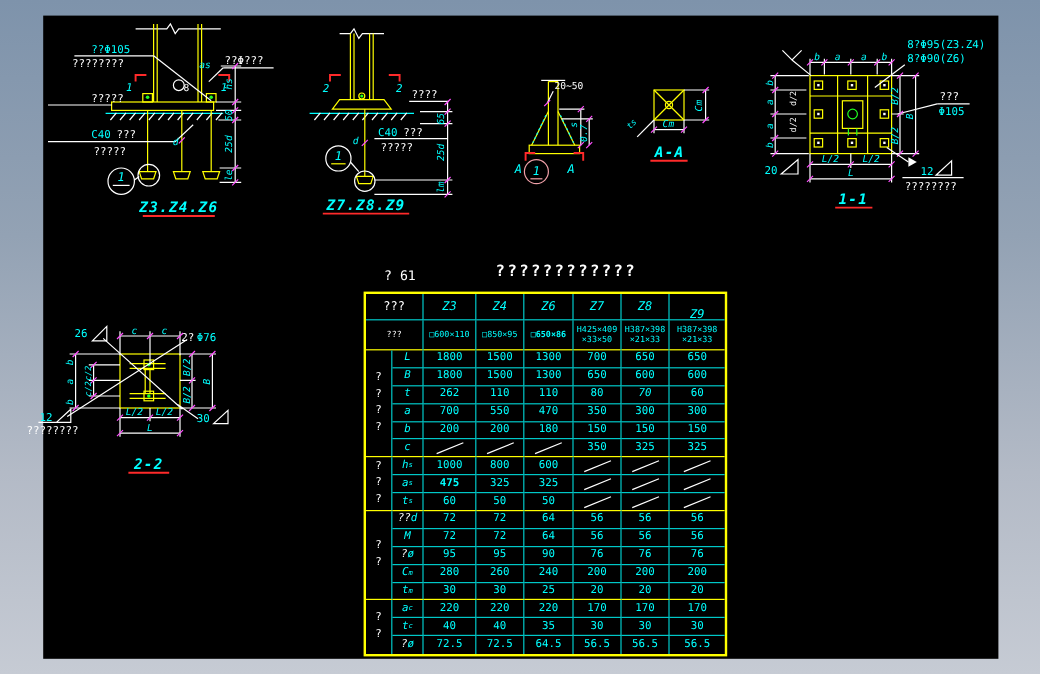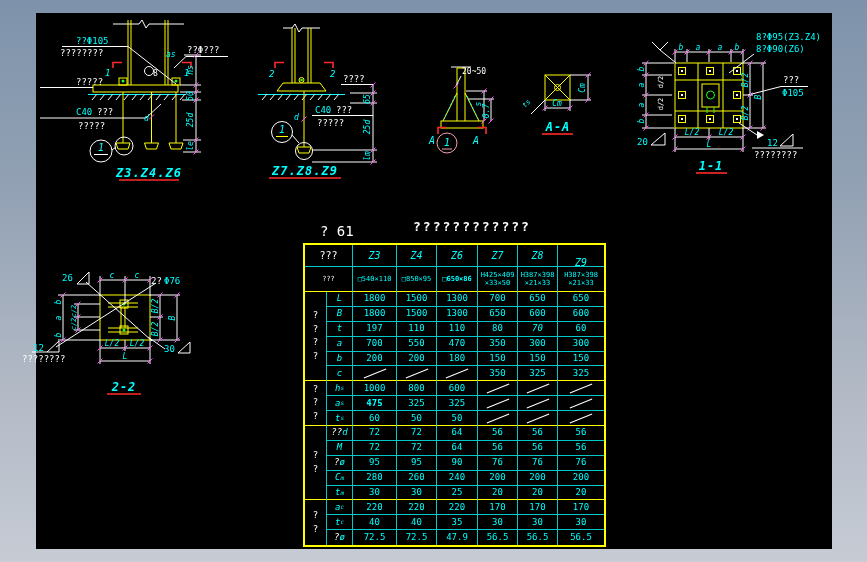--- a/index.html
+++ b/index.html
@@ -34,21 +34,21 @@
   #tbl .grpend{border-bottom:1px solid #ffff00}
   #tbl .lastrow{border-bottom:none}
   #tbl .h{font-size:10px}
   #tbl .tw{color:#ffffff}
   #tbl .g{color:#ffffff;white-space:pre-line;text-align:center;line-height:1.5;font-size:9px}
   #tbl .s{font-style:italic}
   #tbl sub{font-size:6px}
   #tbl .sec{font-size:7px;white-space:pre-line;text-align:center;line-height:1.2}
   #tbl .sl{display:inline-block;width:24px;height:1px;background:#fff;transform:rotate(-22deg)}
   .freetext{position:absolute;color:#fff}
-  #tref{left:320px;top:223px;font-size:14px}
+  #tref{left:320px;top:223px;font-size:11px}
   #ttitle{left:413px;top:219px;font-size:13px;font-weight:bold;letter-spacing:2px}
 </style>
 </head>
 <body>
 
 <div id="canvas"></div>
 
 <svg width="867" height="562" viewBox="0 0 867 562">
 
   <g>
@@ -336,21 +336,21 @@
 
 <div id="tbl">
     <div class="c h tw" style="grid-area: 1 / 1 / span 1 / span 2;">???</div>
     <div class="c h ti" style="grid-area: 1 / 3;">Z3</div>
     <div class="c h ti" style="grid-area: 1 / 4;">Z4</div>
     <div class="c h ti" style="grid-area: 1 / 5;">Z6</div>
     <div class="c h ti" style="grid-area: 1 / 6;">Z7</div>
     <div class="c h ti" style="grid-area: 1 / 7;">Z8</div>
     <div class="c h ti lastcol" style="grid-area: 1 / 8; margin-top: 15px;">Z9</div>
     <div class="c tw sec grpend" style="grid-area: 2 / 1 / span 1 / span 2;">???</div>
-    <div class="c sec grpend" style="grid-area: 2 / 3;">□540×110</div>
+    <div class="c sec grpend" style="grid-area: 2 / 3;">□600×110</div>
     <div class="c sec grpend" style="grid-area: 2 / 4; text-align: right;">□850×95</div>
     <div class="c sec grpend" style="grid-area: 2 / 5; font-weight: bold;">□650×86</div>
     <div class="c sec grpend" style="grid-area: 2 / 6;">H425×409
 ×33×50</div>
     <div class="c sec grpend" style="grid-area: 2 / 7;">H387×398
 ×21×33</div>
     <div class="c sec grpend lastcol" style="grid-area: 2 / 8;">H387×398
 ×21×33</div>
     <div class="c g grpend" style="grid-area: 3 / 1 / span 6 / span 1;">?
 ?
@@ -364,21 +364,21 @@
     <div class="c " style="grid-area: 3 / 7;">650</div>
     <div class="c lastcol" style="grid-area: 3 / 8;">650</div>
     <div class="c s" style="grid-area: 4 / 2;">B</div>
     <div class="c " style="grid-area: 4 / 3;">1800</div>
     <div class="c " style="grid-area: 4 / 4;">1500</div>
     <div class="c " style="grid-area: 4 / 5;">1300</div>
     <div class="c " style="grid-area: 4 / 6;">650</div>
     <div class="c " style="grid-area: 4 / 7;">600</div>
     <div class="c lastcol" style="grid-area: 4 / 8;">600</div>
     <div class="c s" style="grid-area: 5 / 2;">t</div>
-    <div class="c " style="grid-area: 5 / 3;">197</div>
+    <div class="c " style="grid-area: 5 / 3;">262</div>
     <div class="c " style="grid-area: 5 / 4;">110</div>
     <div class="c " style="grid-area: 5 / 5;">110</div>
     <div class="c " style="grid-area: 5 / 6;">80</div>
     <div class="c " style="grid-area: 5 / 7; font-style: italic;">70</div>
     <div class="c lastcol" style="grid-area: 5 / 8;">60</div>
     <div class="c s" style="grid-area: 6 / 2;">a</div>
     <div class="c " style="grid-area: 6 / 3;">700</div>
     <div class="c " style="grid-area: 6 / 4;">550</div>
     <div class="c " style="grid-area: 6 / 5;">470</div>
     <div class="c " style="grid-area: 6 / 6;">350</div>
@@ -495,17 +495,17 @@
     <div class="c s" style="grid-area: 18 / 2;">t<sub>c</sub></div>
     <div class="c " style="grid-area: 18 / 3;">40</div>
     <div class="c " style="grid-area: 18 / 4;">40</div>
     <div class="c " style="grid-area: 18 / 5;">35</div>
     <div class="c " style="grid-area: 18 / 6;">30</div>
     <div class="c " style="grid-area: 18 / 7;">30</div>
     <div class="c lastcol" style="grid-area: 18 / 8;">30</div>
     <div class="c s lastrow" style="grid-area: 19 / 2;"><span class="tw">?</span>ø</div>
     <div class="c  lastrow" style="grid-area: 19 / 3;">72.5</div>
     <div class="c  lastrow" style="grid-area: 19 / 4;">72.5</div>
-    <div class="c  lastrow" style="grid-area: 19 / 5;">47.9</div>
+    <div class="c  lastrow" style="grid-area: 19 / 5;">64.5</div>
     <div class="c  lastrow" style="grid-area: 19 / 6;">56.5</div>
     <div class="c  lastrow" style="grid-area: 19 / 7;">56.5</div>
     <div class="c lastcol lastrow" style="grid-area: 19 / 8;">56.5</div>
   </div>
 
 </body></html>

